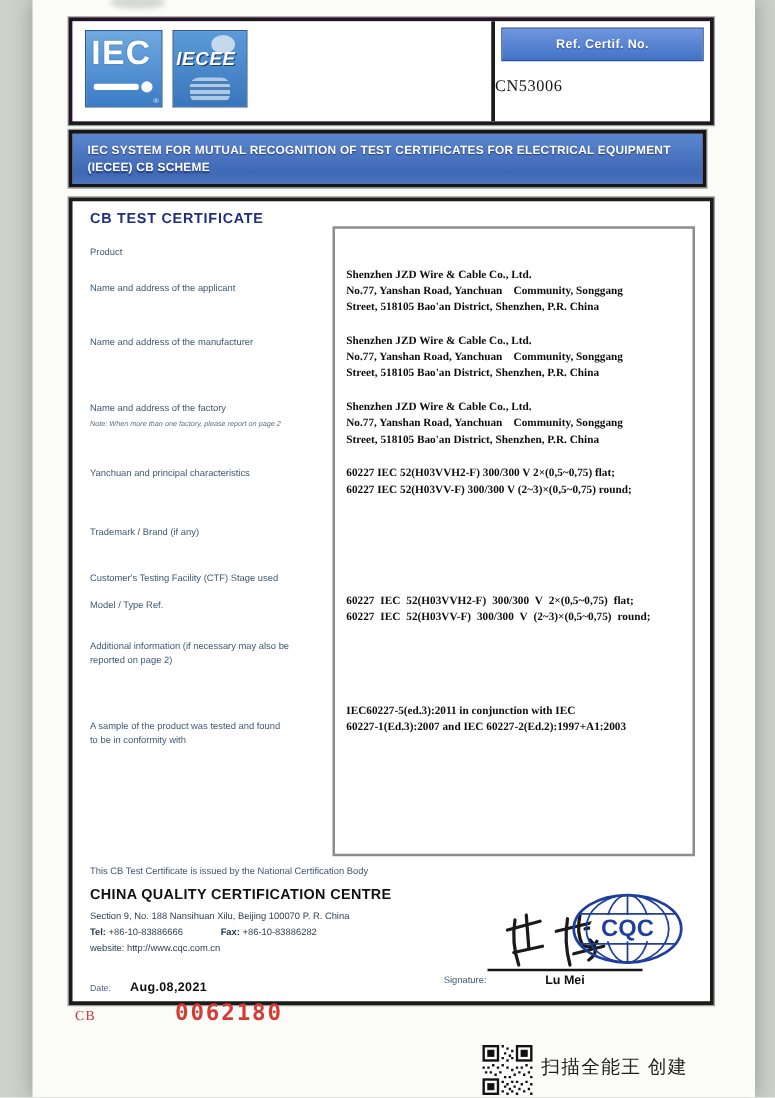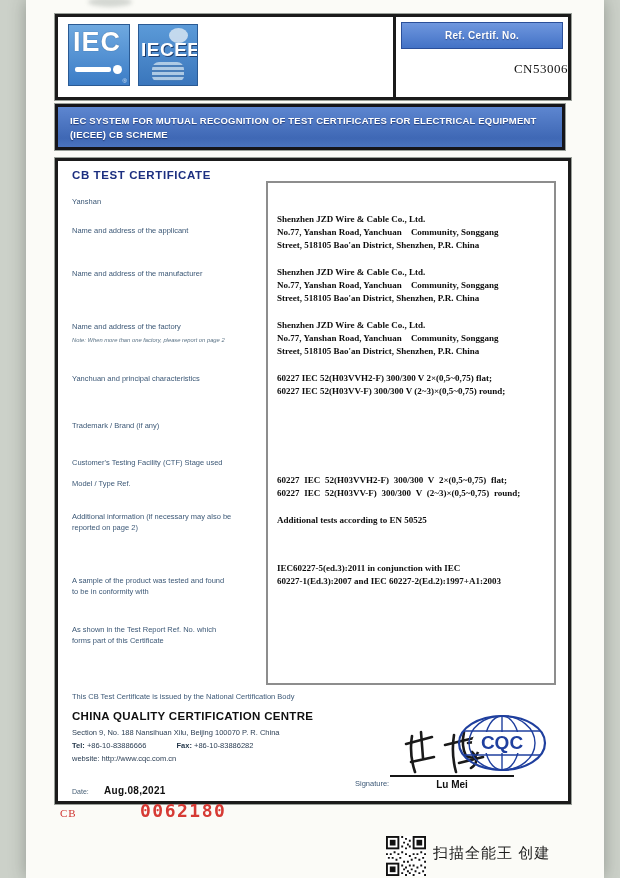--- a/index.html
+++ b/index.html
@@ -28,37 +28,37 @@
   .iec-text{position:absolute;left:4px;top:2px;font-weight:bold;font-size:27px;color:#fff;letter-spacing:1px;text-shadow:0 0 1px #24507f;}
   .iec-bar{position:absolute;left:6px;bottom:13px;width:36px;height:5px;background:#fff;border-radius:2px;}
   .iec-dot{position:absolute;left:44px;bottom:11px;width:9px;height:9px;background:#fff;border-radius:50%;}
   .iec-reg{position:absolute;right:2px;bottom:1px;font-size:6px;color:#dce8f4;}
   .iecee-logo{
     position:absolute;left:80px;top:7px;width:58px;height:60px;
     background:linear-gradient(180deg,#5b9ad8,#3a76bc);
     border:1px solid #2a5a94;overflow:hidden;
   }
   .iecee-ball{position:absolute;top:3px;right:9px;width:19px;height:15px;background:#cfe0f0;border-radius:50%;opacity:.9;}
-  .iecee-text{position:absolute;left:2px;top:14px;font-weight:bold;font-size:19px;color:#fff;text-shadow:1px 1px 0 #1c3c6c;letter-spacing:0.5px;}
+  .iecee-text{position:absolute;left:2px;top:14px;font-style:italic;font-weight:bold;font-size:15px;color:#fff;text-shadow:1px 1px 0 #1c3c6c;letter-spacing:0.5px;}
   .iecee-plug{
     position:absolute;left:13px;bottom:4px;width:32px;height:19px;border-radius:7px 7px 5px 5px;
     background:repeating-linear-gradient(180deg,#b9d2e8 0 3px,#47433=0 0) , #b9d2e8;
     background:repeating-linear-gradient(180deg,#b9d2e8 0 3px,#4a7eb8 3px 5px);
     opacity:.9;
   }
   .header-right{width:172px;position:relative;background:#fff;}
   .ref-band{
     position:absolute;left:5px;right:5px;top:5px;height:25px;
     background:linear-gradient(180deg,#6f97de,#4372c6);
     border:1px solid #2a4f9a;color:#fff;font-weight:bold;font-size:10px;
     text-align:center;line-height:25px;letter-spacing:.3px;
     text-shadow:0 1px 1px rgba(20,40,90,.55);
   }
   .ref-value{
-    position:absolute;left:0;right:0;top:44px;text-align:right;
+    position:absolute;left:0;right:0;top:44px;text-align:left;
     font-family:"Liberation Serif", serif;font-size:13px;color:#141414;letter-spacing:.5px;
   }
   
   .banner{
     position:absolute;left:55px;top:104px;width:510px;height:46px;
     border:3px solid #15151a;box-sizing:border-box;
     background:linear-gradient(180deg,#5d86d0 0%,#3f68b5 78%,#4a73bf 100%);
     color:#fff;font-weight:bold;font-size:9.5px;line-height:1.45;
     padding:7px 10px 0 12px;letter-spacing:.2px;white-space:pre-line;
     text-shadow:0 1px 1px rgba(15,30,80,.65);
@@ -147,53 +147,50 @@
     <div class="ref-value">CN53006</div>
   </div>
 </div>
 
 <div class="banner">IEC SYSTEM FOR MUTUAL RECOGNITION OF TEST CERTIFICATES FOR ELECTRICAL EQUIPMENT
 (IECEE) CB SCHEME</div>
 
 <div class="main-box">
   <div class="cert-title">CB TEST CERTIFICATE</div>
 
-  <div class="f-label" style="top:36px">Yanshan</div>
+  <div class="f-label" style="top:36px">Product</div>
   <div class="f-label" style="top:65px">Name and address of the applicant</div>
   <div class="f-label" style="top:108px">Name and address of the manufacturer</div>
   <div class="f-label" style="top:161px">Name and address of the factory</div>
   <div class="f-note" style="top:176px">Note: When more than one factory, please report on page 2</div>
   <div class="f-label" style="top:213px">Yanchuan and principal characteristics</div>
   <div class="f-label" style="top:260px">Trademark / Brand (if any)</div>
   <div class="f-label" style="top:297px">Customer's Testing Facility (CTF) Stage used</div>
   <div class="f-label" style="top:318px">Model / Type Ref.</div>
   <div class="f-label" style="top:351px">Additional information (if necessary may also be
 reported on page 2)</div>
   <div class="f-label" style="top:415px">A sample of the product was tested and found
 to be in conformity with</div>
-  <div class="f-label" style="top:464px">As shown in the Test Report Ref. No. which
-forms part of this Certificate</div>
 
   <div class="value-box">
     <div class="f-value" style="top:30px">Shenzhen JZD Wire &amp; Cable Co., Ltd.
 No.77, Yanshan Road, Yanchuan Community, Songgang
 Street, 518105 Bao'an District, Shenzhen, P.R. China</div>
     <div class="f-value" style="top:83px">Shenzhen JZD Wire &amp; Cable Co., Ltd.
 No.77, Yanshan Road, Yanchuan Community, Songgang
 Street, 518105 Bao'an District, Shenzhen, P.R. China</div>
     <div class="f-value" style="top:136px">Shenzhen JZD Wire &amp; Cable Co., Ltd.
 No.77, Yanshan Road, Yanchuan Community, Songgang
 Street, 518105 Bao'an District, Shenzhen, P.R. China</div>
     <div class="f-value" style="top:189px">60227 IEC 52(H03VVH2-F) 300/300 V 2×(0,5~0,75) flat;
 60227 IEC 52(H03VV-F) 300/300 V (2~3)×(0,5~0,75) round;</div>
     <div class="f-value" style="top:240px"></div>
     <div class="f-value" style="top:270px"></div>
     <div class="f-value wide-words" style="top:291px">60227 IEC 52(H03VVH2-F) 300/300 V 2×(0,5~0,75) flat;
 60227 IEC 52(H03VV-F) 300/300 V (2~3)×(0,5~0,75) round;</div>
-    <div class="f-value" style="top:331px">Additional tests according to EN 50525</div>
     <div class="f-value" style="top:379px">IEC60227-5(ed.3):2011 in conjunction with IEC
 60227-1(Ed.3):2007 and IEC 60227-2(Ed.2):1997+A1:2003</div>
   </div>
 
   <div class="issued-by">This CB Test Certificate is issued by the National Certification Body</div>
   <div class="ncb-name">CHINA QUALITY CERTIFICATION CENTRE</div>
   <div class="ncb-line" style="top:567px">Section 9, No. 188 Nansihuan Xilu, Beijing 100070 P. R. China</div>
   <div class="ncb-line" style="top:580px">
     <b>Tel:</b>
     <span>+86-10-83886666</span>

